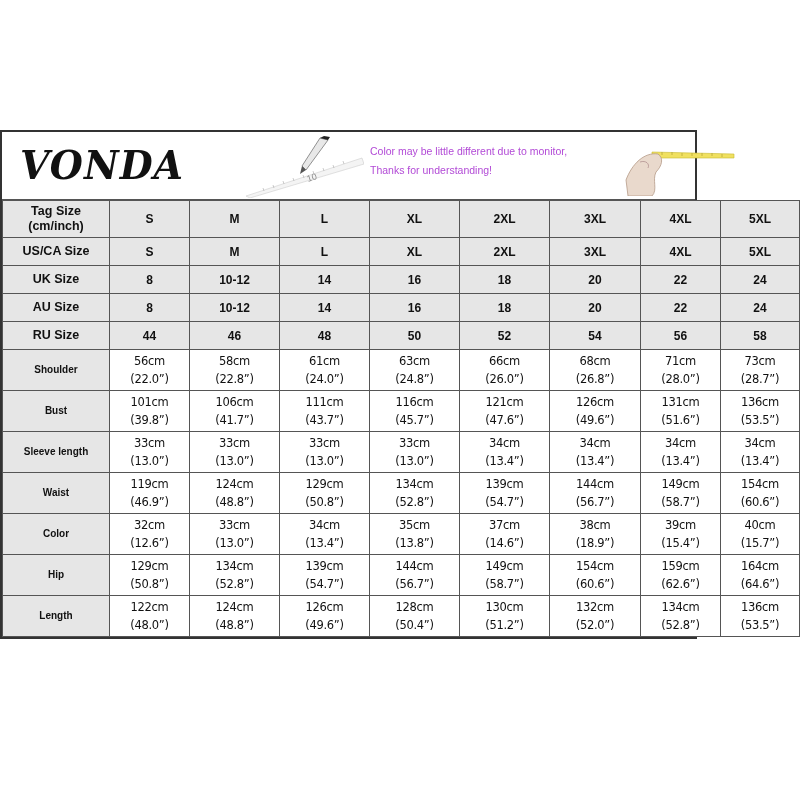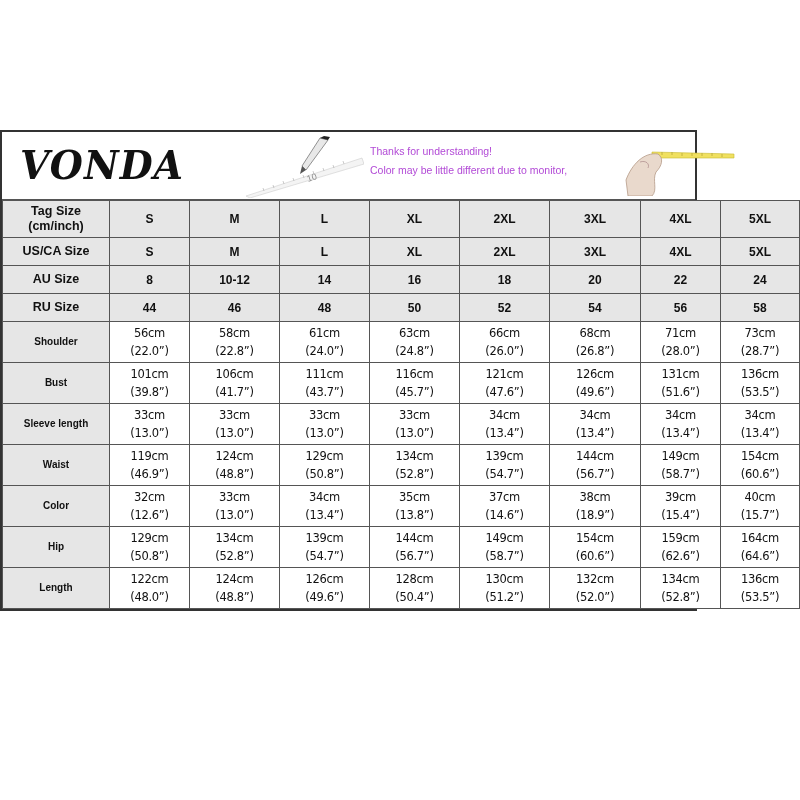--- a/index.html
+++ b/index.html
@@ -37,22 +37,22 @@
         <line x1="80" y1="35" x2="79" y2="32"></line>
           <line x1="90" y1="32" x2="89" y2="29"></line>
         <line x1="100" y1="28" x2="99" y2="25"></line>
       </g>
       <text x="64" y="46" font-size="9" fill="#888" transform="rotate(-18 64 46)" font-family="Liberation Sans, sans-serif">10</text>
       <polygon points="58,30 76,2 84,4 62,34" fill="#e8e8e8" stroke="#777" stroke-width="0.8"></polygon>
       <polygon points="76,2 80,0 86,1 84,4" fill="#222"></polygon>
       <polygon points="58,30 62,34 56,38" fill="#555"></polygon>
     </svg>
     <div class="notice">
+      <div>Color may be little different due to monitor,</div>
       <div>Thanks for understanding!</div>
-      <div>Color may be little different due to monitor,</div>
     </div>
     <svg class="hand-art" viewBox="0 0 120 58">
       <polygon points="30,14 112,16 112,20 30,20" fill="#f0e060" stroke="#c8b830" stroke-width="0.6"></polygon>
       <g stroke="#9a8a20" stroke-width="0.5">
         <line x1="40" y1="14" x2="40" y2="17"></line>
           <line x1="50" y1="14" x2="50" y2="17"></line>
         <line x1="60" y1="15" x2="60" y2="18"></line>
           <line x1="70" y1="15" x2="70" y2="18"></line>
         <line x1="80" y1="15" x2="80" y2="18"></line>
           <line x1="90" y1="15" x2="90" y2="18"></line>
@@ -92,20 +92,31 @@
         <td>S</td>
         <td>M</td>
         <td>L</td>
         <td>XL</td>
         <td>2XL</td>
         <td>3XL</td>
         <td>4XL</td>
         <td>5XL</td>
       </tr>
       <tr class="size-row">
+        <td class="label">UK Size</td>
+        <td>8</td>
+        <td>10-12</td>
+        <td>14</td>
+        <td>16</td>
+        <td>18</td>
+        <td>20</td>
+        <td>22</td>
+        <td>24</td>
+      </tr>
+      <tr class="size-row">
         <td class="label">AU Size</td>
         <td>8</td>
         <td>10-12</td>
         <td>14</td>
         <td>16</td>
         <td>18</td>
         <td>20</td>
         <td>22</td>
         <td>24</td>
       </tr>

